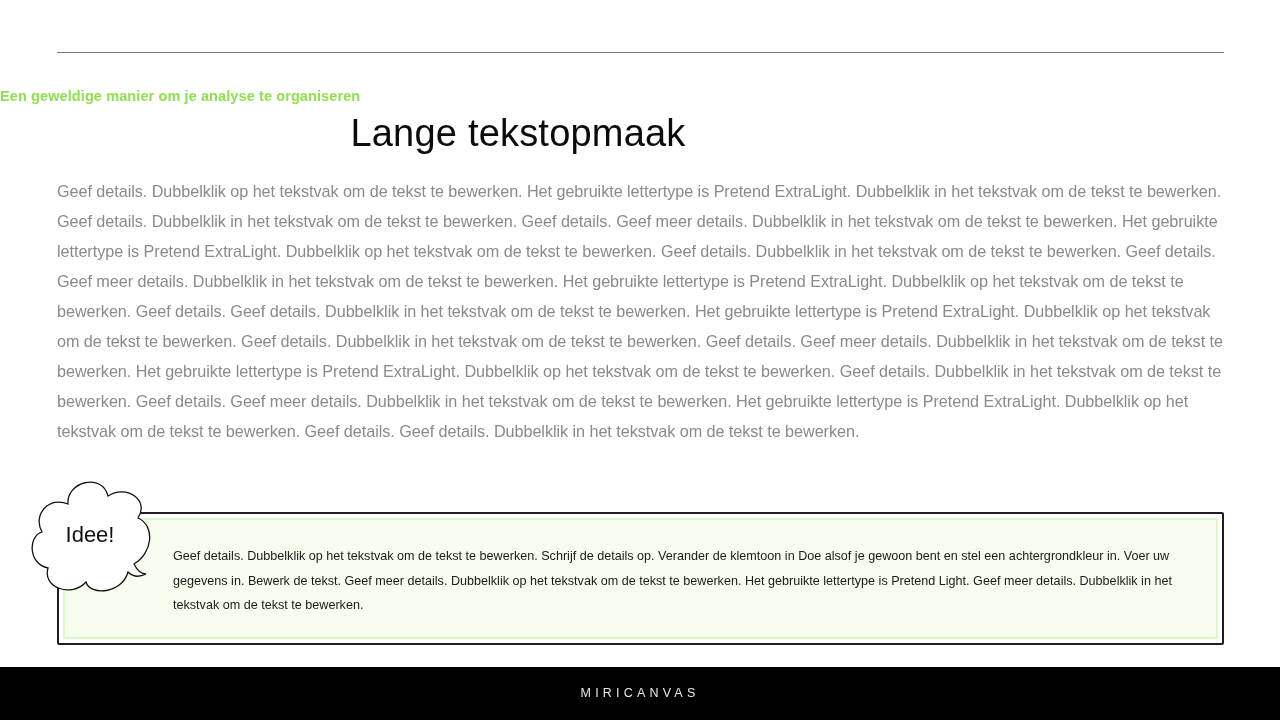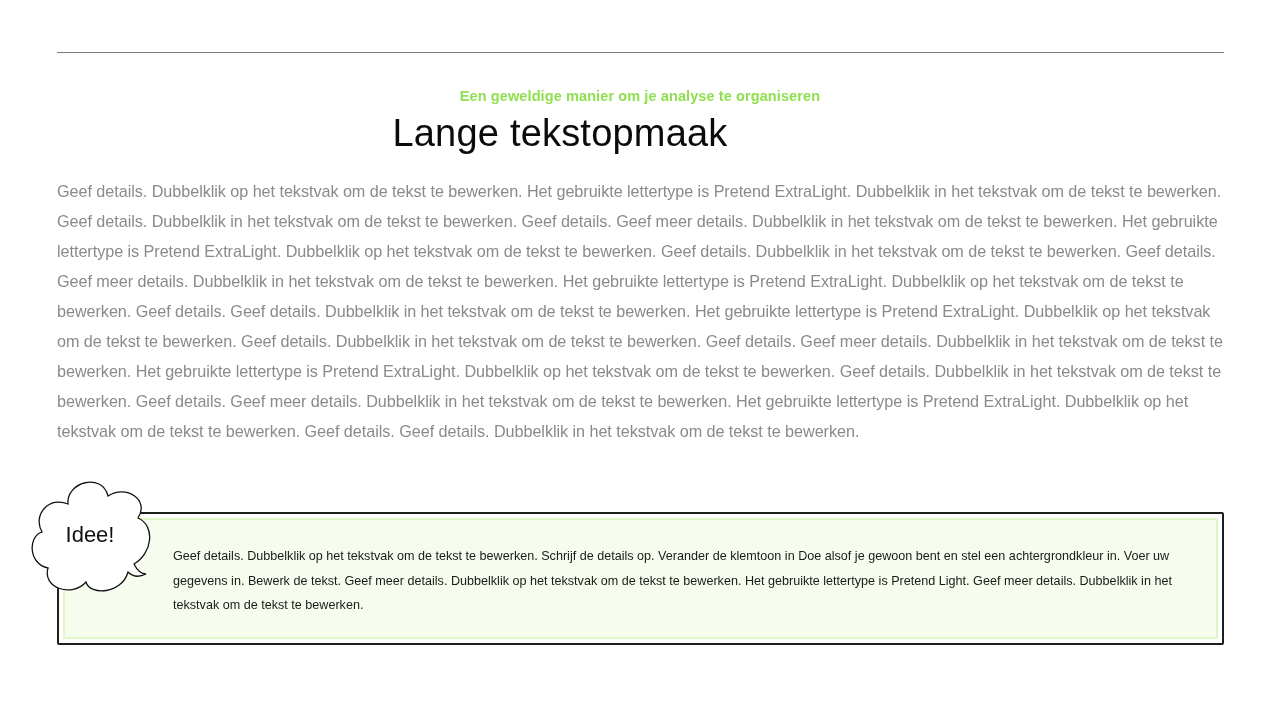--- a/index.html
+++ b/index.html
@@ -10,27 +10,27 @@
     }
     .page { position: relative; width: 1280px; height: 720px; }
 
     .top-rule {
       position: absolute; left: 57px; top: 52px; width: 1167px; height: 1px;
       background: #7a7a7a;
     }
 
     .subtitle {
       position: absolute; left: 0; top: 88px; width: 1280px;
-      text-align: center; font-size: 14.5px; font-weight: bold;
+      text-align: left; font-size: 14.5px; font-weight: bold;
       color: #8fe04f; letter-spacing: 0.1px;
     }
     .title {
       position: absolute; left: 0; top: 112px; width: 1036px;
       text-align: center; font-size: 38px; font-weight: normal;
-      color: #0b0b0b; letter-spacing: 0.2px; margin-left: 42px;
+      color: #0b0b0b; letter-spacing: 0.2px;
     }
 
     .body-text-wrap {
       position: absolute; left: 57px; top: 176px; width: 1170px; height: 261px;
       overflow: hidden;
     }
     .body-text {
       font-size: 16.2px; line-height: 30px; color: #8a8a8a;
       letter-spacing: -0.05px;
     }
@@ -95,14 +95,17 @@
                C 110 98, 114 100, 118 100
                C 110 104, 104 102, 100 98
                C 94 120, 62 122, 58 108
                C 44 124, 14 114, 20 94
                C 0 90, 0 62, 14 58
                C 4 40, 22 22, 40 30 Z" fill="#ffffff" stroke="#111111" stroke-width="1.3"></path>
     </svg>
     <div class="cloud-label">Idee!</div>
   </div>
 
+  <div class="footer">
+    <div class="footer-brand">MIRICANVAS</div>
+  </div>
 
 </div>
 
 </body></html>

